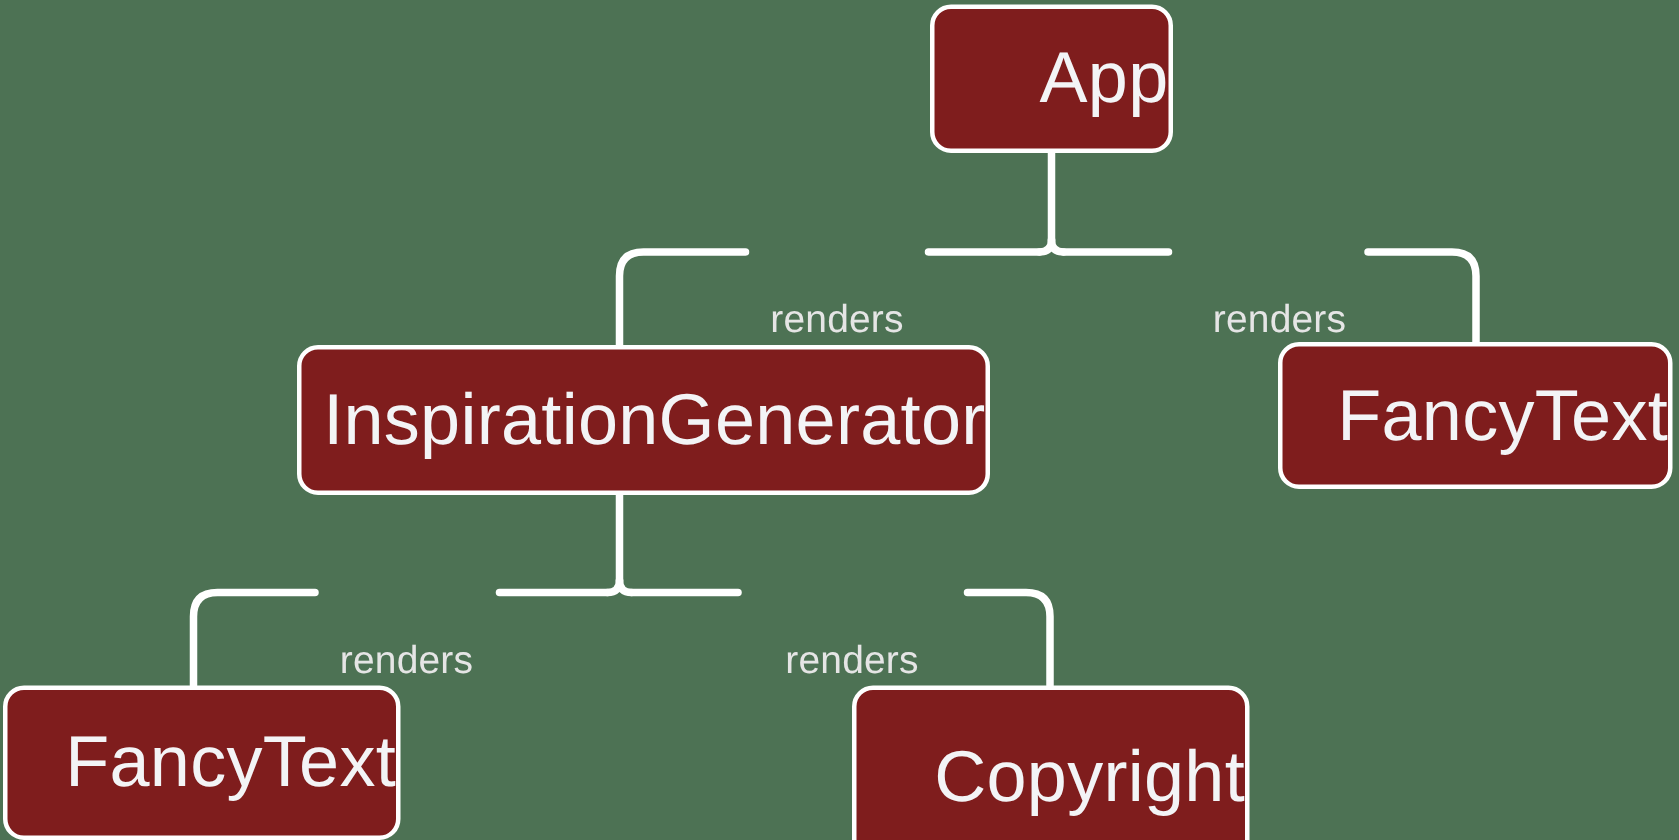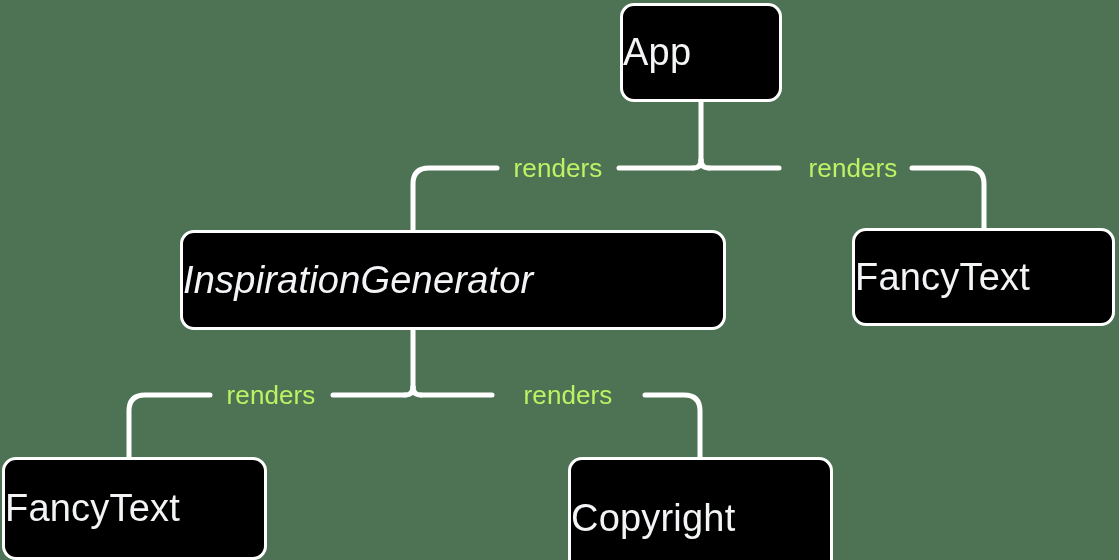--- a/index.html
+++ b/index.html
@@ -21,40 +21,41 @@
   #edges {
     position: absolute;
     left: 0;
     top: 0;
     width: 1119px;
     height: 560px;
   }
   .node {
     position: absolute;
     box-sizing: border-box;
-    background: #000000;
+    background: #7f1d1d;
     border: 3px solid #ffffff;
     border-radius: 14px;
     color: #f3f4f6;
     display: flex;
     align-items: center;
-    justify-content: flex-start;
-    font-size: 38px;
+    justify-content: flex-end;
+    font-size: 48px;
     font-weight: 400;
     letter-spacing: 0.2px;
     white-space: nowrap;
   }
   .edge-label {
     position: absolute;
-    color: #bef264;
+    color: #e5e5e5;
     font-size: 26px;
     font-weight: 500;
     letter-spacing: 0.1px;
     white-space: nowrap;
     transform: translate(-50%, -50%);
+    margin-top: 45px;
   }
 </style>
 </head>
 <body>
 
 <div id="diagram">
 
   <svg id="edges" viewBox="0 0 1119 560" width="1119" height="560" fill="none">
     <g stroke="#ffffff" stroke-width="5" fill="none" stroke-linecap="round">
 
@@ -81,21 +82,21 @@
 
       <path d="M 421 395 L 492 395"></path>
       <path d="M 645 395 L 684 395 Q 700 395 700 411 L 700 457"></path>
     </g>
   </svg>
 
   <div class="node" style="left:620px; top:3px; width:162px; height:99px;">
     <span>App</span>
   </div>
 
-  <div class="node" style="left:180px; top:230px; width:546px; height:100px;font-style:italic;">
+  <div class="node" style="left:198px; top:230px; width:462px; height:100px;">
     <span>InspirationGenerator</span>
   </div>
 
   <div class="node" style="left:852px; top:228px; width:263px; height:98px;">
     <span>FancyText</span>
   </div>
 
   <div class="node" style="left:2px; top:457px; width:265px; height:103px;">
     <span>FancyText</span>
   </div>

